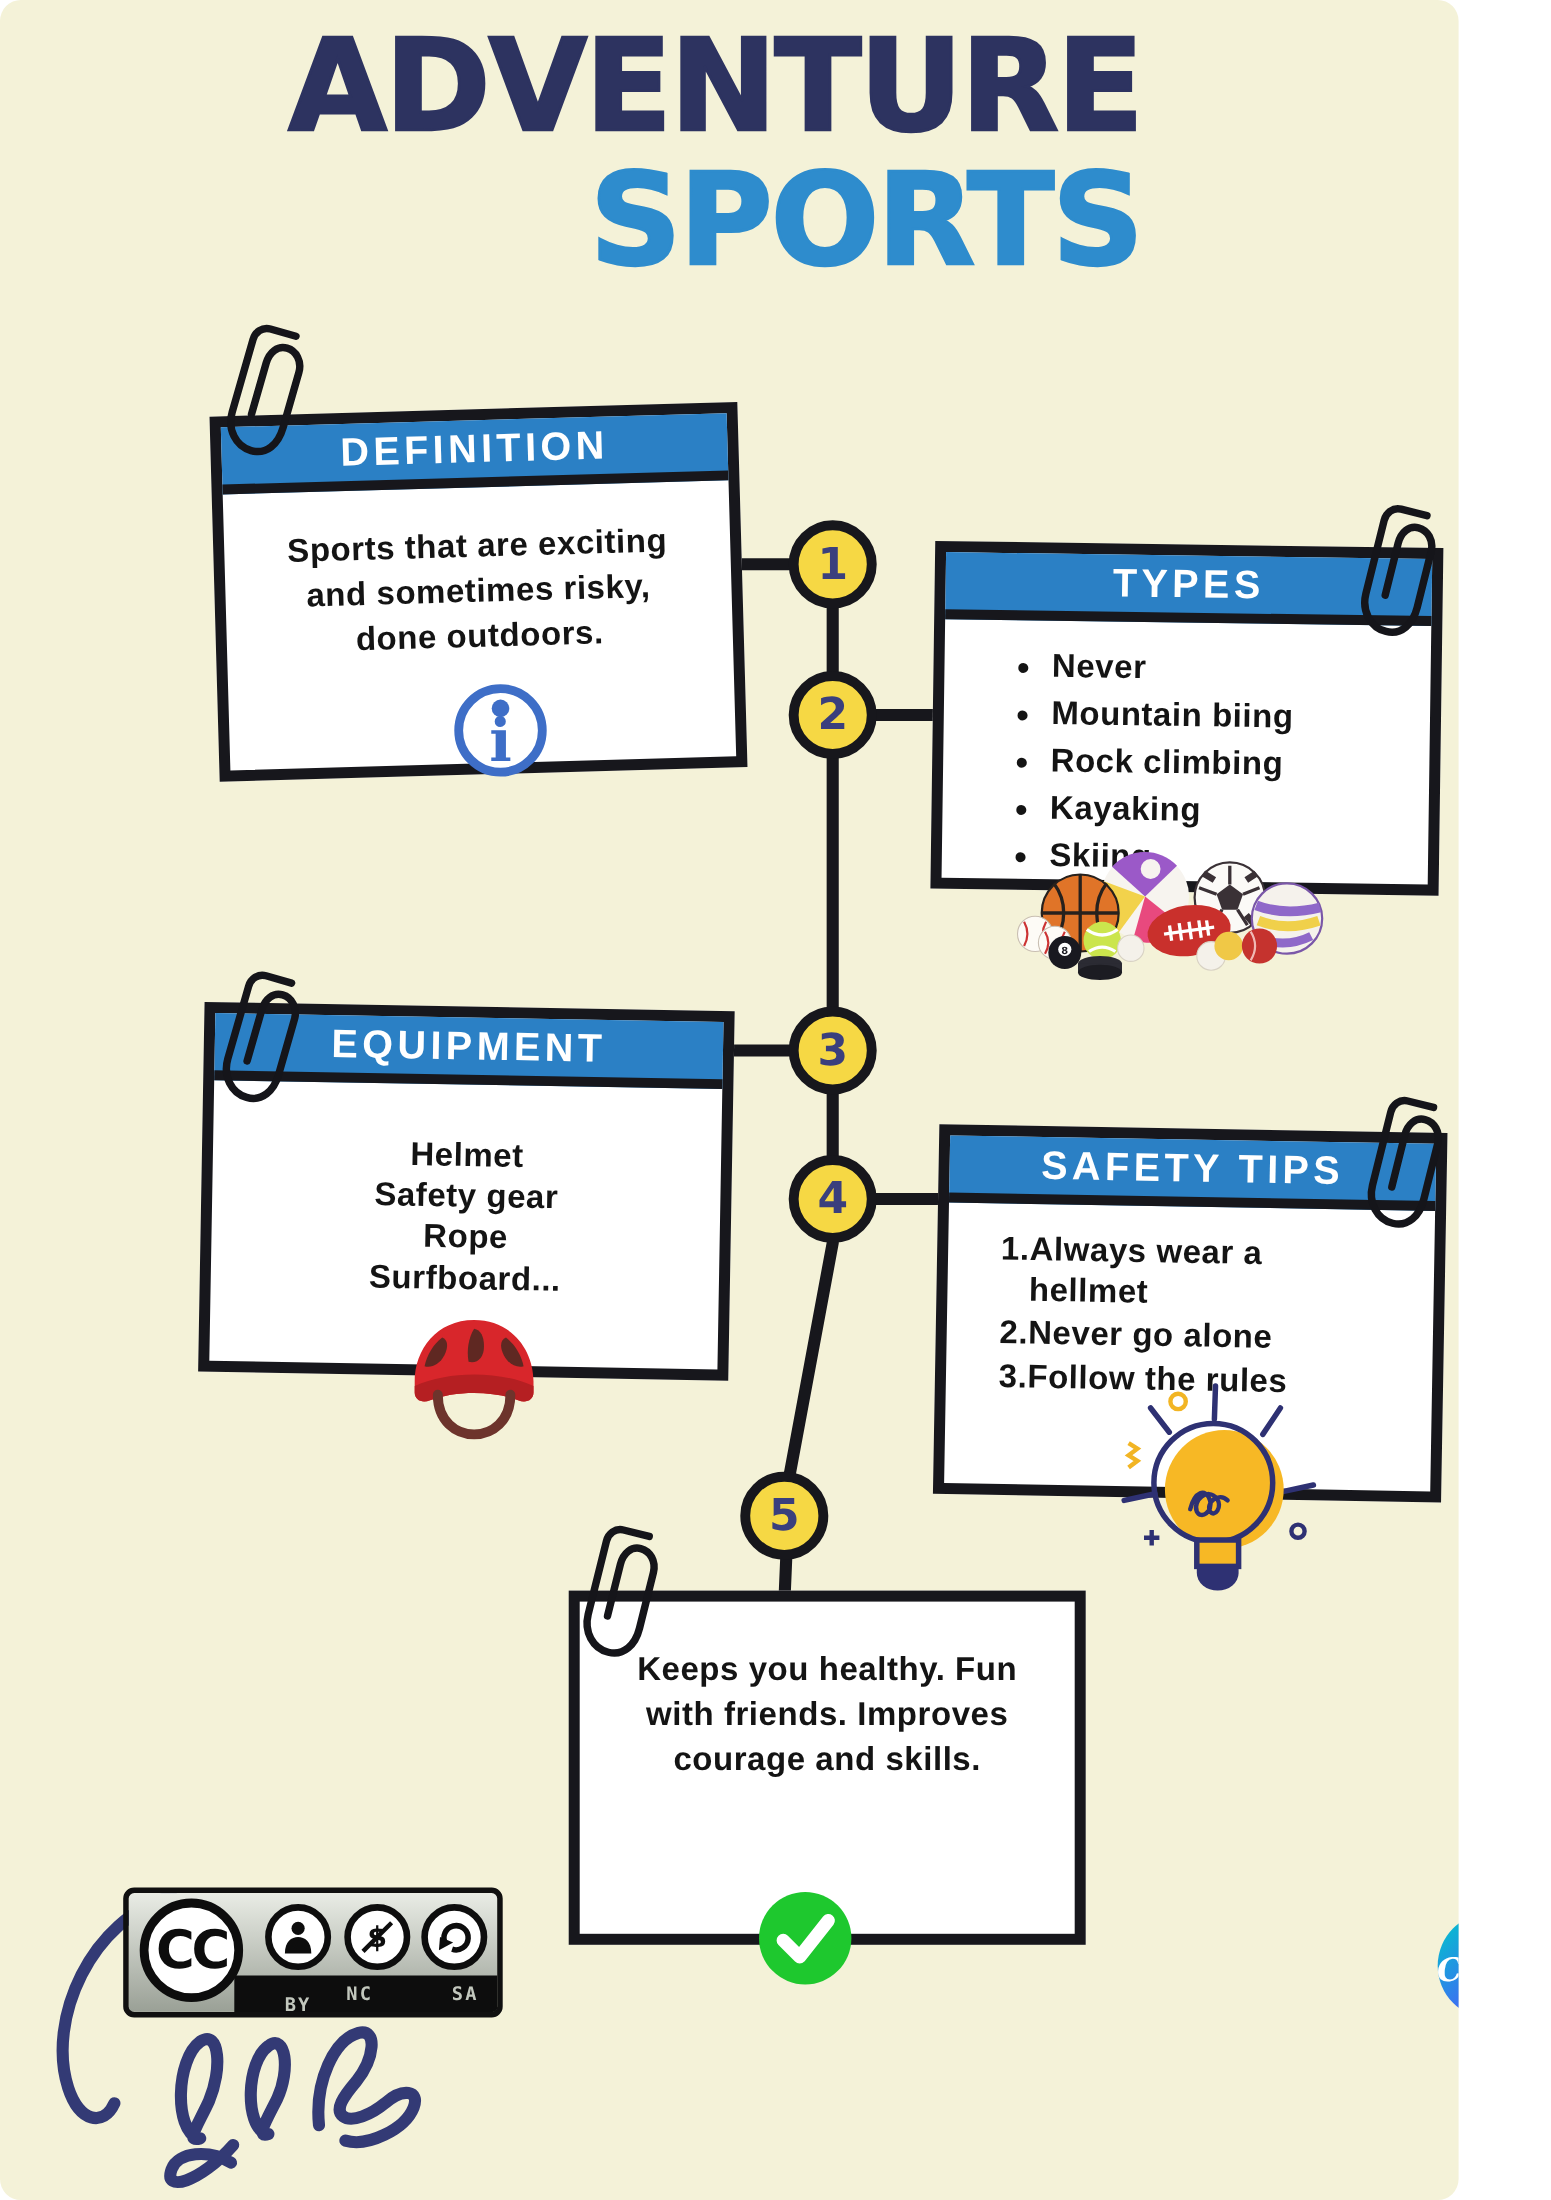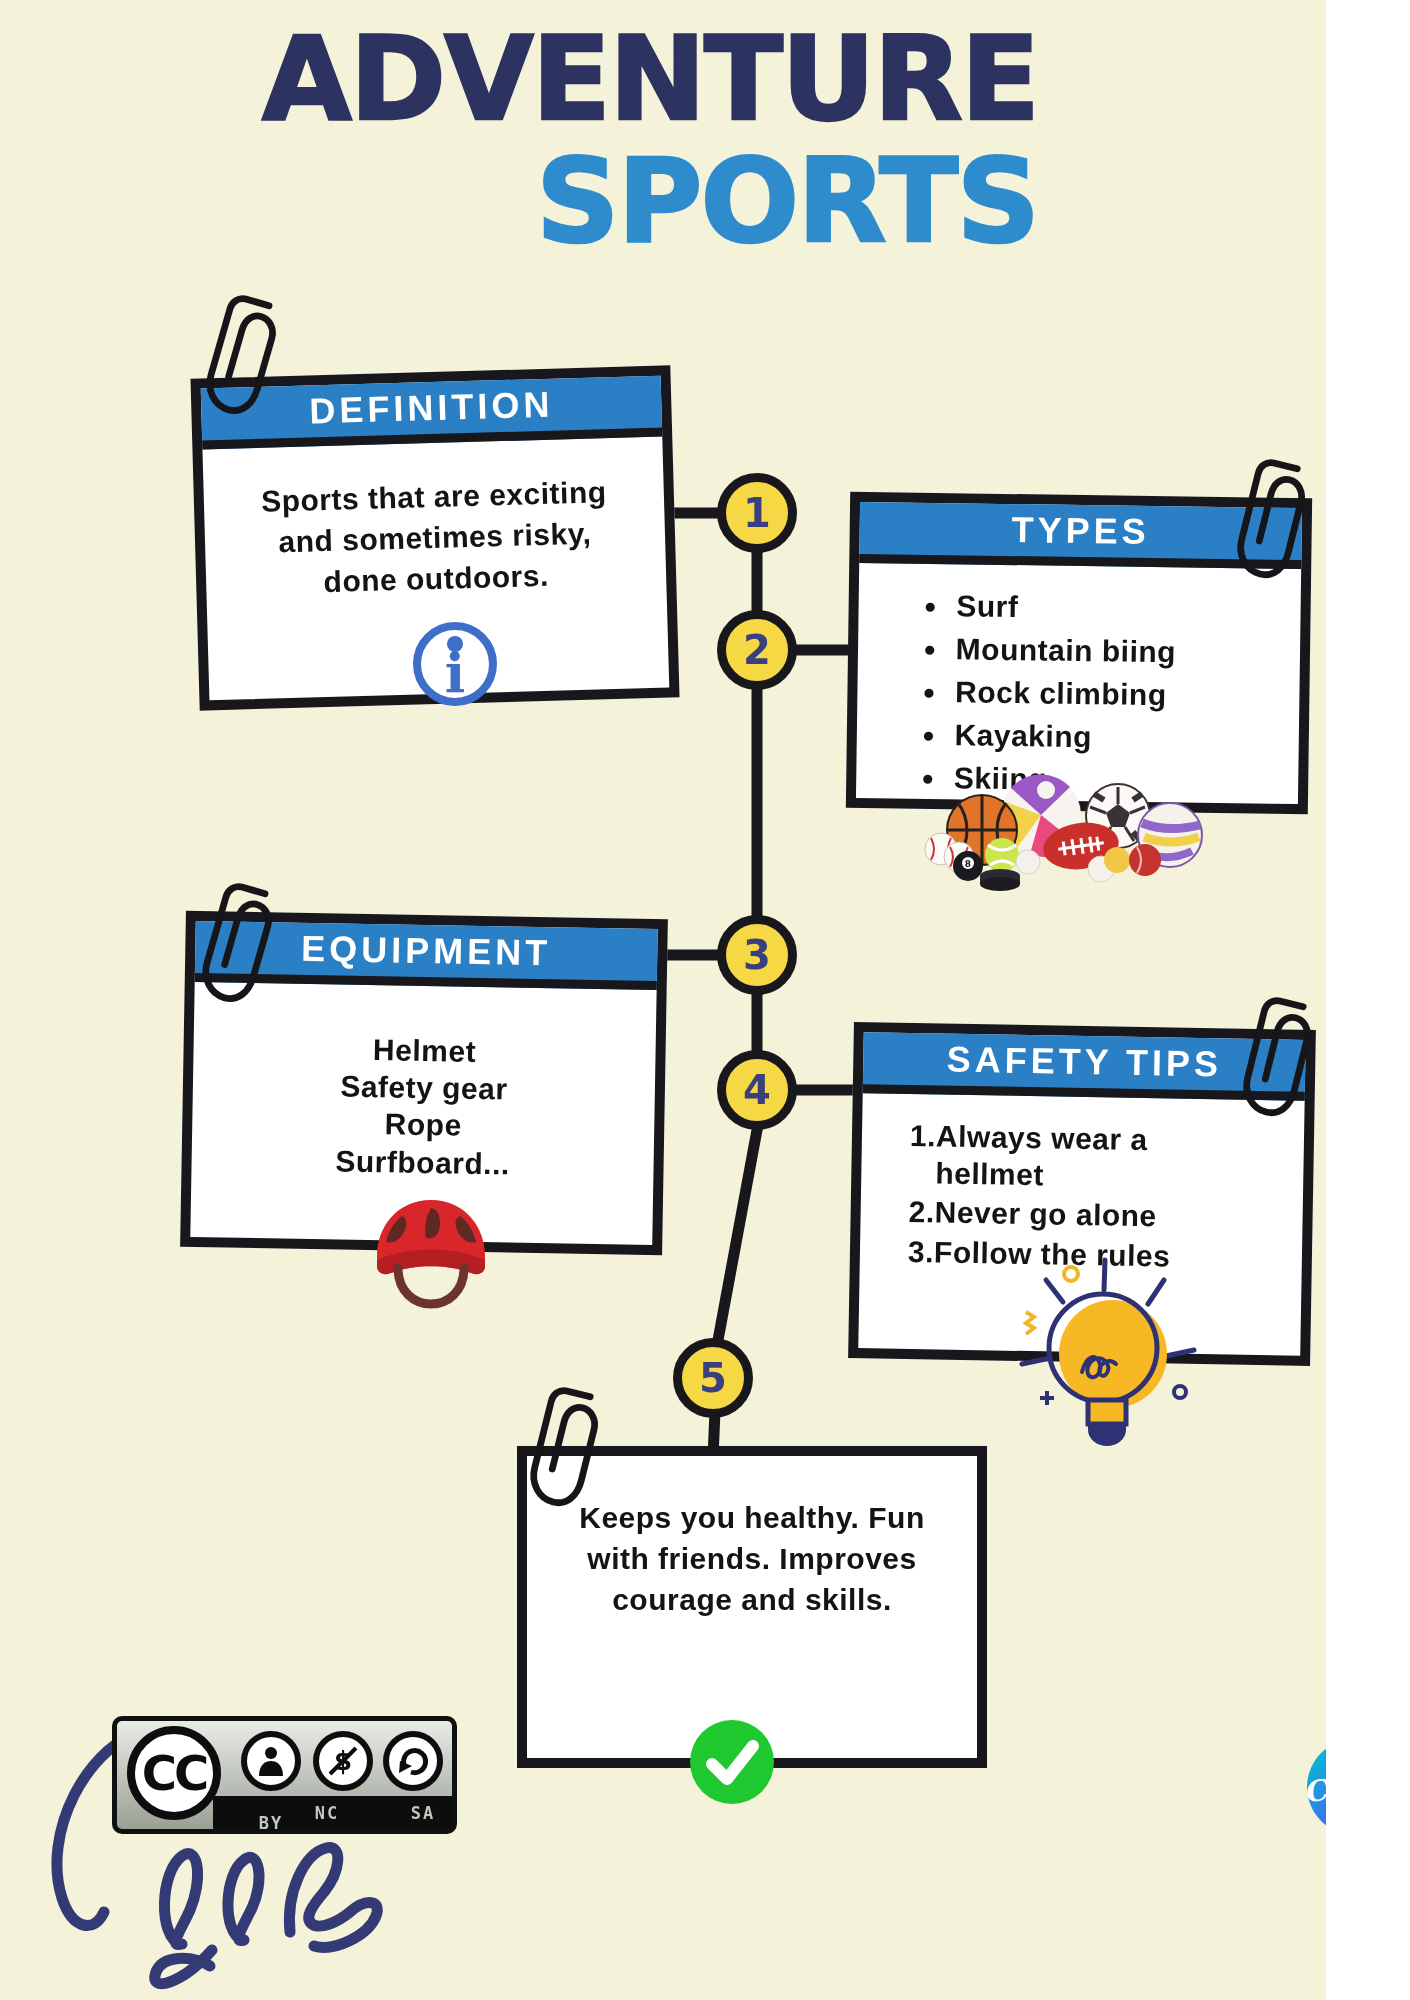--- a/index.html
+++ b/index.html
@@ -1,17 +1,17 @@
 <!DOCTYPE html>
 <html><head>
 <meta charset="utf-8">
 <style>
   html,body{margin:0;padding:0;background:#ffffff;}
   #poster{position:relative;width:1326px;height:2000px;background:#f4f2d8;overflow:hidden;
-          font-family:"Liberation Sans",sans-serif;}
+          font-family:"Liberation Sans",sans-serif;border-radius:19px;}
   
   .title-block{position:absolute;left:0;top:20px;width:1038px;text-align:right;line-height:1.02;}
   .title-1{font-family:"DejaVu Sans",sans-serif;font-weight:900;font-size:116px;color:#2d3360;
            letter-spacing:-2px;-webkit-text-stroke:2.5px #2d3360;}
   .title-2{font-family:"DejaVu Sans",sans-serif;font-weight:900;font-size:116px;color:#2e8ccd;
            letter-spacing:-2px;-webkit-text-stroke:2.5px #2e8ccd;margin-top:4px;text-align:right;}
   
   #wires{position:absolute;left:0;top:0;z-index:1;}
   .tcircle{position:absolute;width:62px;height:62px;border:9px solid #17171c;border-radius:50%;
            background:#f6d844;display:flex;align-items:center;justify-content:center;z-index:3;
@@ -92,21 +92,21 @@
 
   <div class="card" style="left:195px;top:372px;width:480px;height:332px;transform:rotate(-1.6deg);">
     <div class="hdr">DEFINITION</div>
     <div class="body-text" style="max-width:392px;">Sports that are exciting and sometimes risky, done outdoors.</div>
   </div>
 
   <div class="card" style="left:848px;top:495px;width:462px;height:316px;transform:rotate(0.8deg);">
     <div class="hdr">TYPES</div>
     <ul class="blist">
       <li>
-          <span>Surf</span>
+          <span>Never</span>
         </li>
       <li>
           <span>Mountain biing</span>
         </li>
       <li>
           <span>Rock climbing</span>
         </li>
       <li>
           <span>Kayaking</span>
         </li>

